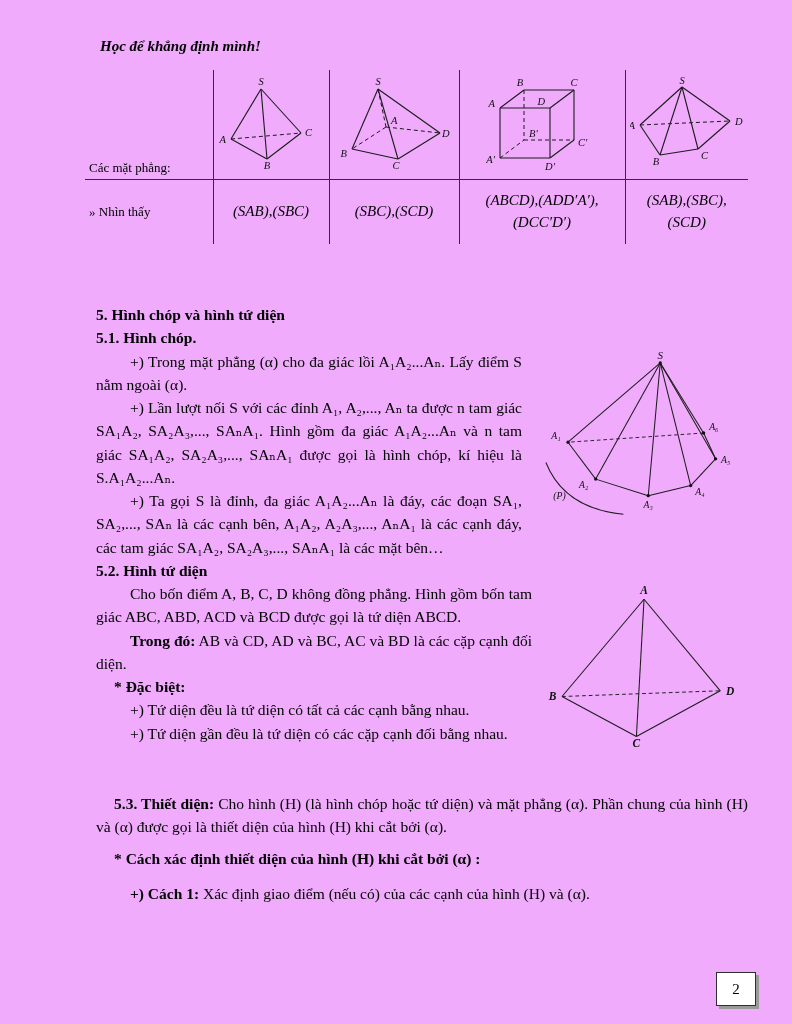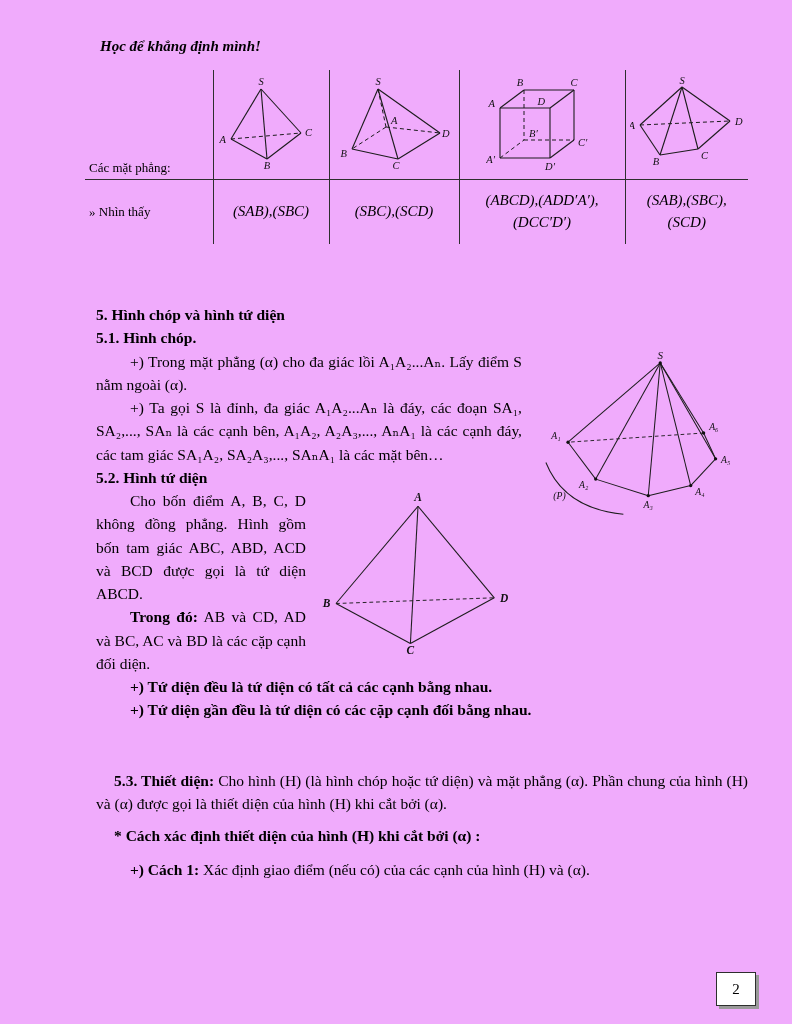--- a/index.html
+++ b/index.html
@@ -43,21 +43,21 @@
   .fig-dot { fill:#101010; }
   
   .sec { position:absolute; left:96px; top:303px; width:652px; font-size:15.5px; }
   .sec p { margin:0; line-height:1.5; text-align:justify; }
   .b { font-weight:bold; }
   .sec-title { font-weight:bold; margin-left:6px; line-height:1.55; }
   .sub-title { font-weight:bold; margin-left:18px; line-height:1.55; }
   .indent34 { text-indent:34px; }
   .indent18 { text-indent:18px; }
   .pad18 { padding-left:18px; }
-  .pad34 { padding-left:34px;font-weight:bold; }
+  .pad34 { padding-left:34px; }
   .fig-float-51 { float:right; width:218px; height:168px; margin:0 0 4px 8px; text-align:center; }
   .fig-float-52 { float:right; width:208px; height:168px; margin:2px 0 4px 8px; text-align:center; }
   .s53 { clear:both;margin-top:47px; }
   .method-line { margin-top:9px !important; padding-left:18px; font-weight:bold; }
   .step-line { margin-top:11px !important; padding-left:34px; }
   
   .footer {
     position:absolute; left:104px; top:959px;
     font-size:15px; font-weight:bold; font-style:italic;
   }
@@ -203,20 +203,21 @@
           <text class="fig-label" x="22" y="97" text-anchor="end">A₁</text>
           <text class="fig-label" x="52" y="150" text-anchor="end">A₂</text>
           <text class="fig-label" x="117" y="171" text-anchor="middle">A₃</text>
           <text class="fig-label" x="168" y="157" text-anchor="start">A₄</text>
           <text class="fig-label" x="196" y="122" text-anchor="start">A₅</text>
           <text class="fig-label" x="183" y="87" text-anchor="start">A₆</text>
           <text class="fig-label" x="14" y="162" text-anchor="start">(P)</text>
         </svg>
       </div>
       <p class="indent34">+) Trong mặt phẳng (α) cho đa giác lồi A₁A₂...Aₙ. Lấy điểm S nằm ngoài (α).</p>
+      <p class="indent34">+) Lần lượt nối S với các đỉnh A₁, A₂,..., Aₙ ta được n tam giác SA₁A₂, SA₂A₃,..., SAₙA₁. Hình gồm đa giác A₁A₂...Aₙ và n tam giác SA₁A₂, SA₂A₃,..., SAₙA₁ được gọi là hình chóp, kí hiệu là S.A₁A₂...Aₙ.</p>
       <p class="indent34">+) Ta gọi S là đỉnh, đa giác A₁A₂...Aₙ là đáy, các đoạn SA₁, SA₂,..., SAₙ là các cạnh bên, A₁A₂, A₂A₃,..., AₙA₁ là các cạnh đáy, các tam giác SA₁A₂, SA₂A₃,..., SAₙA₁ là các mặt bên…</p>
     </div>
 
     <p class="sub-title">5.2. Hình tứ diện</p>
 
     <div>
       <div class="fig-float-52">
         <svg width="205" height="164" viewBox="0 0 205 172">
           <line class="fig-dash" x1="16" y1="118" x2="182" y2="112"></line>
           <line class="fig-line" x1="102" y1="16" x2="16" y2="118"></line>
@@ -225,20 +226,21 @@
           <line class="fig-line" x1="16" y1="118" x2="94" y2="160"></line>
           <line class="fig-line" x1="94" y1="160" x2="182" y2="112"></line>
           <text class="fig-label fig-label-lg fig-label-b" x="102" y="10" text-anchor="middle">A</text>
           <text class="fig-label fig-label-lg fig-label-b" x="10" y="122" text-anchor="end">B</text>
           <text class="fig-label fig-label-lg fig-label-b" x="188" y="116" text-anchor="start">D</text>
           <text class="fig-label fig-label-lg fig-label-b" x="94" y="171" text-anchor="middle">C</text>
         </svg>
       </div>
       <p class="indent34">Cho bốn điểm A, B, C, D không đồng phẳng. Hình gồm bốn tam giác ABC, ABD, ACD và BCD được gọi là tứ diện ABCD.</p>
       <p class="indent34"><span class="b">Trong đó:</span><span> AB và CD, AD và BC, AC và BD là các cặp cạnh đối diện.</span></p>
+      <p class="pad18 b">* Đặc biệt:</p>
       <p class="pad34">+) Tứ diện đều là tứ diện có tất cả các cạnh bằng nhau.</p>
       <p class="pad34">+) Tứ diện gần đều là tứ diện có các cặp cạnh đối bằng nhau.</p>
     </div>
 
     <div class="s53">
       <p class="indent18"><span class="b">5.3. Thiết diện:</span><span> Cho hình (H) (là hình chóp hoặc tứ diện) và mặt phẳng (α). Phần chung của hình (H) và (α) được gọi là thiết diện của hình (H) khi cắt bởi (α).</span></p>
       <p class="method-line">* Cách xác định thiết diện của hình (H) khi cắt bởi (α) :</p>
       <p class="step-line"><span class="b">+) Cách 1:</span><span> Xác định giao điểm (nếu có) của các cạnh của hình (H) và (α).</span></p>
     </div>
   </div>

